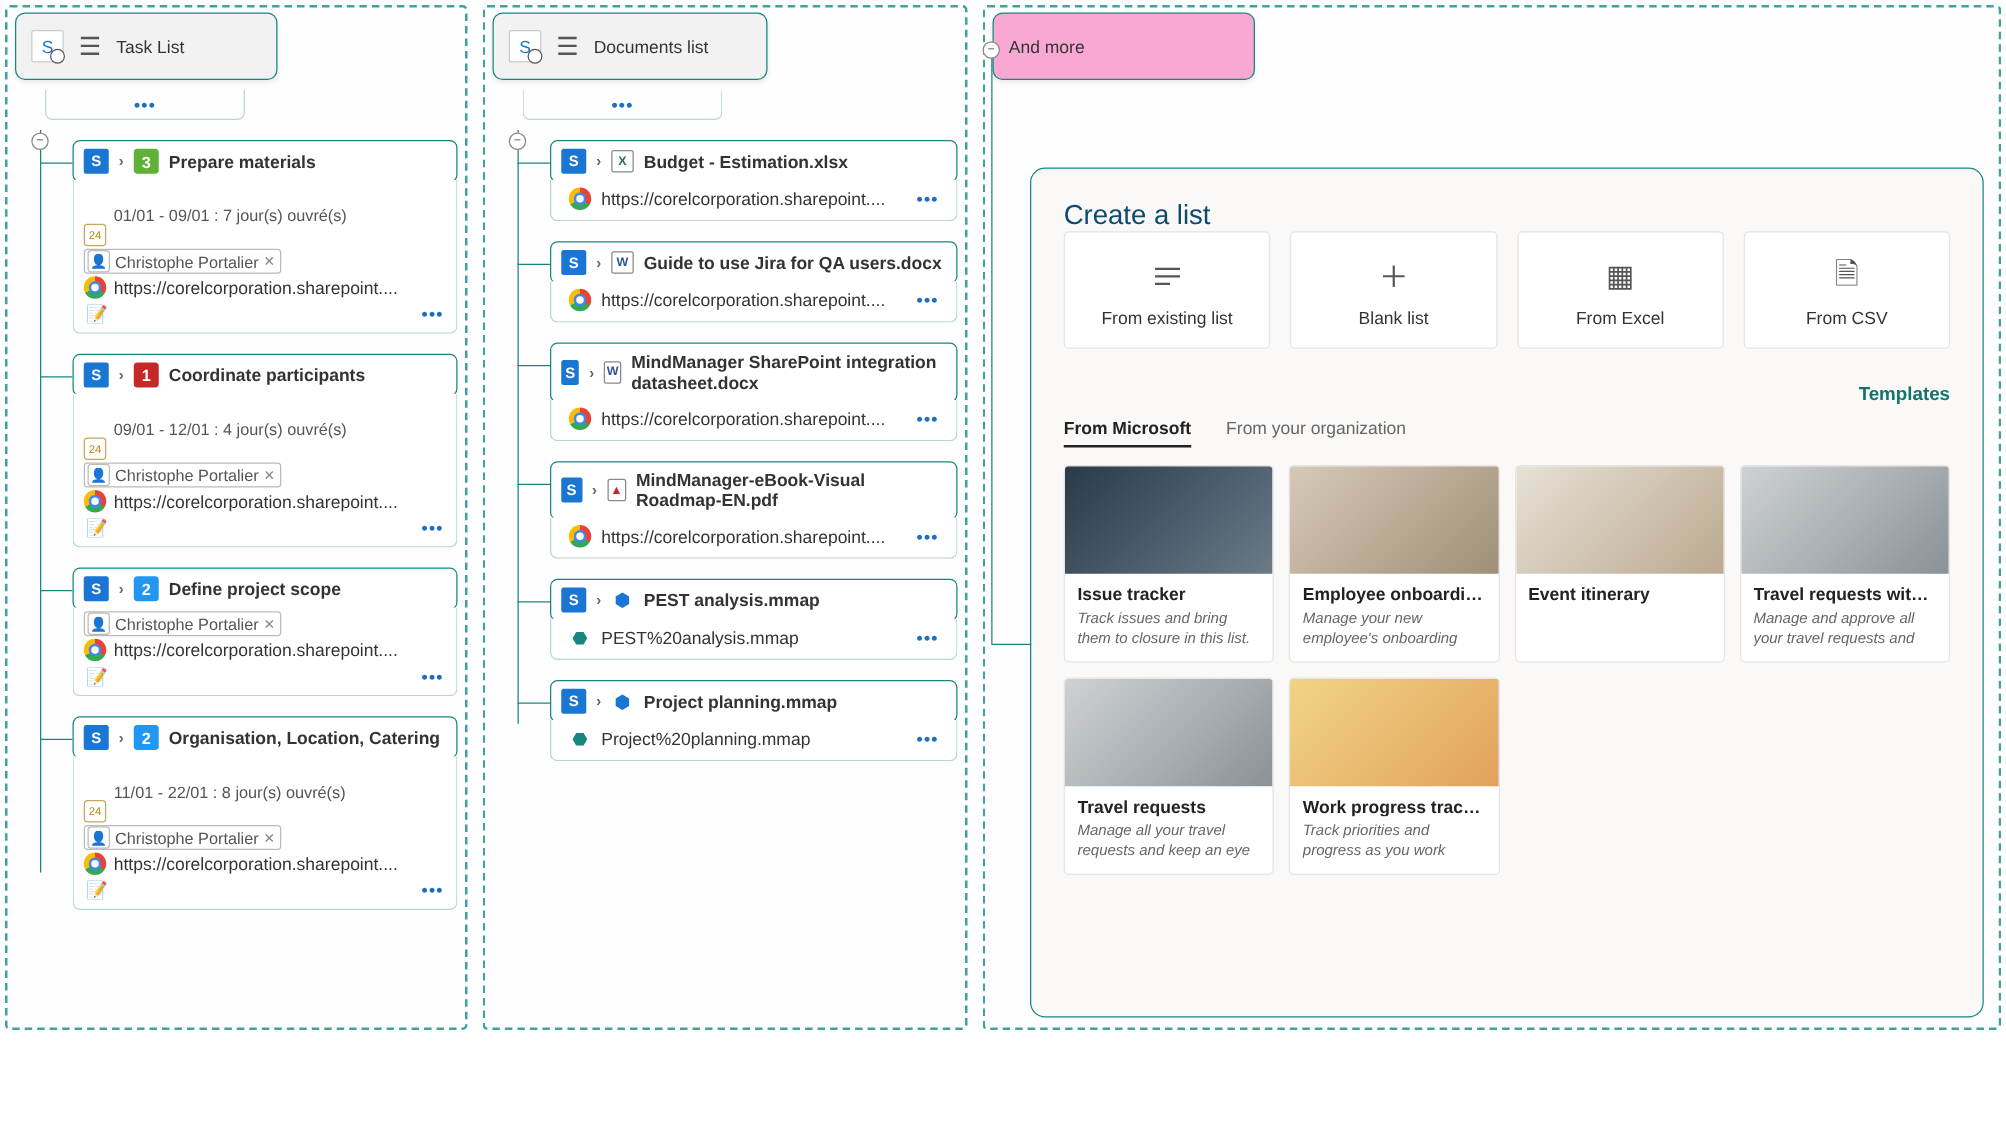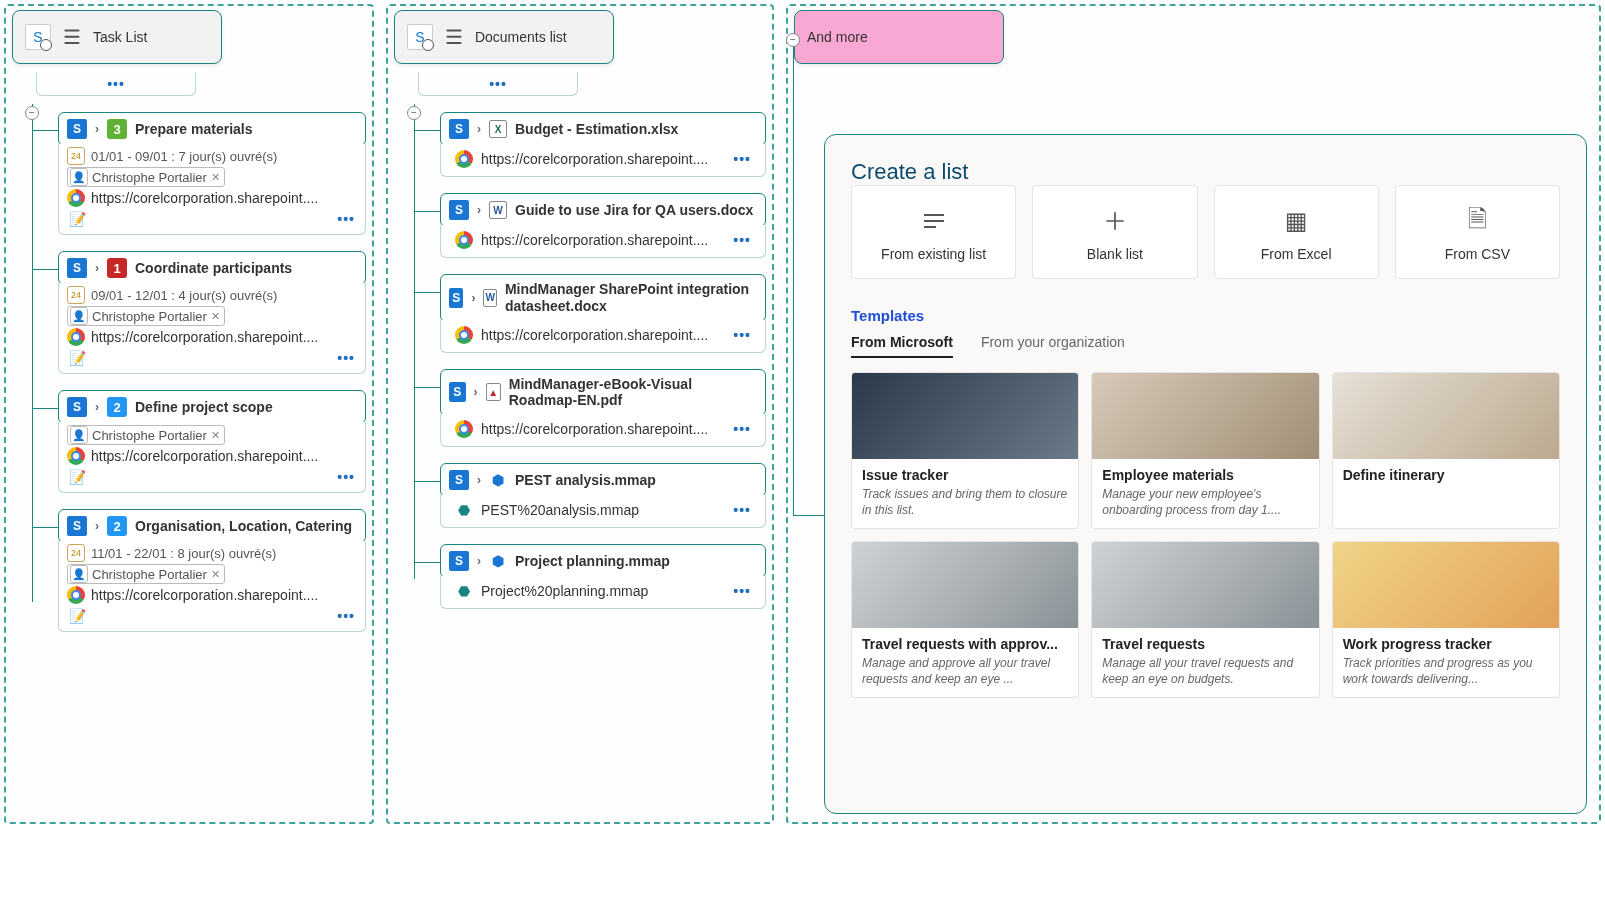--- a/index.html
+++ b/index.html
@@ -75,21 +75,21 @@
   .prio.p2 { background:#2196f3; }
   .file-icon { width:18px; height:18px; border:1px solid #888; border-radius:2px; display:inline-flex; align-items:center; justify-content:center; font-size:10px; font-weight:bold; }
   .file-icon.xlsx { color:#217346; }
   .file-icon.docx { color:#2b579a; }
   .file-icon.pdf  { color:#c1272d; }
   .file-icon.mm   { color:#1976d2; border:none; font-size:14px; }
 
   .node-body { border:1px solid #b8d6d4; border-top:none; border-radius:0 0 6px 6px; margin-top:-2px; padding:2px 6px 4px 6px; background:#fff; }
   .row-meta { display:flex; align-items:center; gap:6px; padding:1px 2px; font-size:13px; color:#555; }
   .cal-icon, .person-icon, .chrome-icon, .mm-file-icon, .sheet-icon { width:18px; height:18px; flex:0 0 18px; border-radius:3px; display:inline-flex; align-items:center; justify-content:center; font-size:11px; }
-  .cal-icon { border:1px solid #d0a25a; color:#b8860b; font-size:9px; }
+  .cal-icon { border:1px solid #d0a25a; color:#b8860b; font-size:9px;margin-top:32px; }
   .person-icon { border:1px solid #bbb; color:#888; }
   .chrome-icon { background: conic-gradient(#ea4335 0 120deg, #34a853 120deg 240deg, #fbbc05 240deg 360deg); border-radius:50%; position:relative; }
   .chrome-icon::after { content:""; position:absolute; left:4px; top:4px; width:10px; height:10px; background:#fff; border-radius:50%; border:2px solid #4285f4; box-sizing:border-box;}
   .mm-file-icon { color:#178680; font-size:14px; }
   .sheet-icon { color:#777; font-size:14px; }
   .chip-person { border:1px solid #bbb; border-radius:3px; padding:0 4px 0 2px; display:inline-flex; align-items:center; gap:4px; font-size:13px; }
   .chip-person .x { color:#888; cursor:pointer; font-size:11px; }
   .row-foot { display:flex; justify-content:space-between; align-items:center; padding:2px 4px; }
 
   .link-row { display:flex; align-items:center; gap:8px; padding:4px 8px; }
@@ -98,25 +98,25 @@
   
   .sp-panel { border:1.5px solid #178680; border-radius:12px; background:#faf9f8; padding:24px 26px; margin-top:60px; margin-left:30px; margin-right:6px; flex:1; position:relative;}
   .sp-panel-connector { position:absolute; left:-32px; top:56%; width:32px; border-top:1.5px solid #178680;}
   .sp-vline { position:absolute; left:-32px; top:-94px; bottom:44%; border-left:1.5px solid #178680;}
   .sp-collapse { position:absolute; left:-39px; top:-102px; width:14px; height:14px; border:1px solid #888; border-radius:50%; background:#fff; font-size:10px; line-height:12px; text-align:center; color:#555; cursor:pointer;}
   .sp-title { font-size:22px; font-weight:500; color:#0c4a6e; }
   .option-row { display:flex; gap:16px; margin-bottom:28px; }
   .opt-card { flex:1; border:1px solid #e4e4e4; border-radius:4px; background:#fff; padding:10px 4px 16px 4px; text-align:center; cursor:pointer;}
   .opt-icon { height:50px; display:flex; align-items:center; justify-content:center; font-size:26px; color:#555; }
   .opt-label { font-size:14px; color:#333; }
-  .sect-title { font-size:15px; font-weight:600; color:#1d4ed8; margin-bottom:10px; }
+  .sect-title { font-size:15px; font-weight:600; color:#0f766e; margin-bottom:10px;text-align:right; }
   .tabs { display:flex; gap:28px; border-bottom:0; margin-bottom:14px; font-size:14px;}
   .tab { padding-bottom:6px; color:#666; cursor:pointer; }
   .tab.active { color:#222; font-weight:600; border-bottom:2px solid #222;text-align:right; }
-  .tmpl-grid { display:grid; grid-template-columns: repeat(3,1fr); gap:12px; }
+  .tmpl-grid { display:grid; grid-template-columns: repeat(4,1fr); gap:12px; }
   .tmpl-card { border:1px solid #e4e4e4; border-radius:4px; background:#fff; overflow:hidden; cursor:pointer;}
   .tmpl-img { height:86px; }
   .tmpl-body { padding:8px 10px 10px; }
   .tmpl-title { font-size:14px; font-weight:600; color:#222; margin-bottom:4px; white-space:nowrap; overflow:hidden; text-overflow:ellipsis;}
   .tmpl-desc { font-size:12px; color:#666; line-height:1.3; max-height:32px; overflow:hidden;font-style:italic;}
   
   .img1 { background: linear-gradient(135deg,#2b3a4a,#6b7a89) ; }
   .img2 { background: linear-gradient(135deg,#d6c9b8,#a08f76); }
   .img3 { background: linear-gradient(135deg,#e6e0d6,#bba98f); }
   .img4 { background: linear-gradient(135deg,#cfd2d4,#8a9297); }
@@ -446,28 +446,28 @@
           <div class="tmpl-card">
     <div class="tmpl-img img1"></div>
     <div class="tmpl-body">
       <div class="tmpl-title">Issue tracker</div>
       <div class="tmpl-desc">Track issues and bring them to closure in this list.</div>
     </div>
           </div>
           <div class="tmpl-card">
     <div class="tmpl-img img2"></div>
     <div class="tmpl-body">
-      <div class="tmpl-title">Employee materials</div>
+      <div class="tmpl-title">Employee onboarding</div>
       <div class="tmpl-desc">Manage your new employee's onboarding process from day 1....</div>
     </div>
           </div>
           <div class="tmpl-card">
     <div class="tmpl-img img3"></div>
     <div class="tmpl-body">
-      <div class="tmpl-title">Define itinerary</div>
+      <div class="tmpl-title">Event itinerary</div>
     </div>
           </div>
           <div class="tmpl-card">
     <div class="tmpl-img img5"></div>
     <div class="tmpl-body">
       <div class="tmpl-title">Travel requests with approv...</div>
       <div class="tmpl-desc">Manage and approve all your travel requests and keep an eye ...</div>
     </div>
           </div>
           <div class="tmpl-card">

